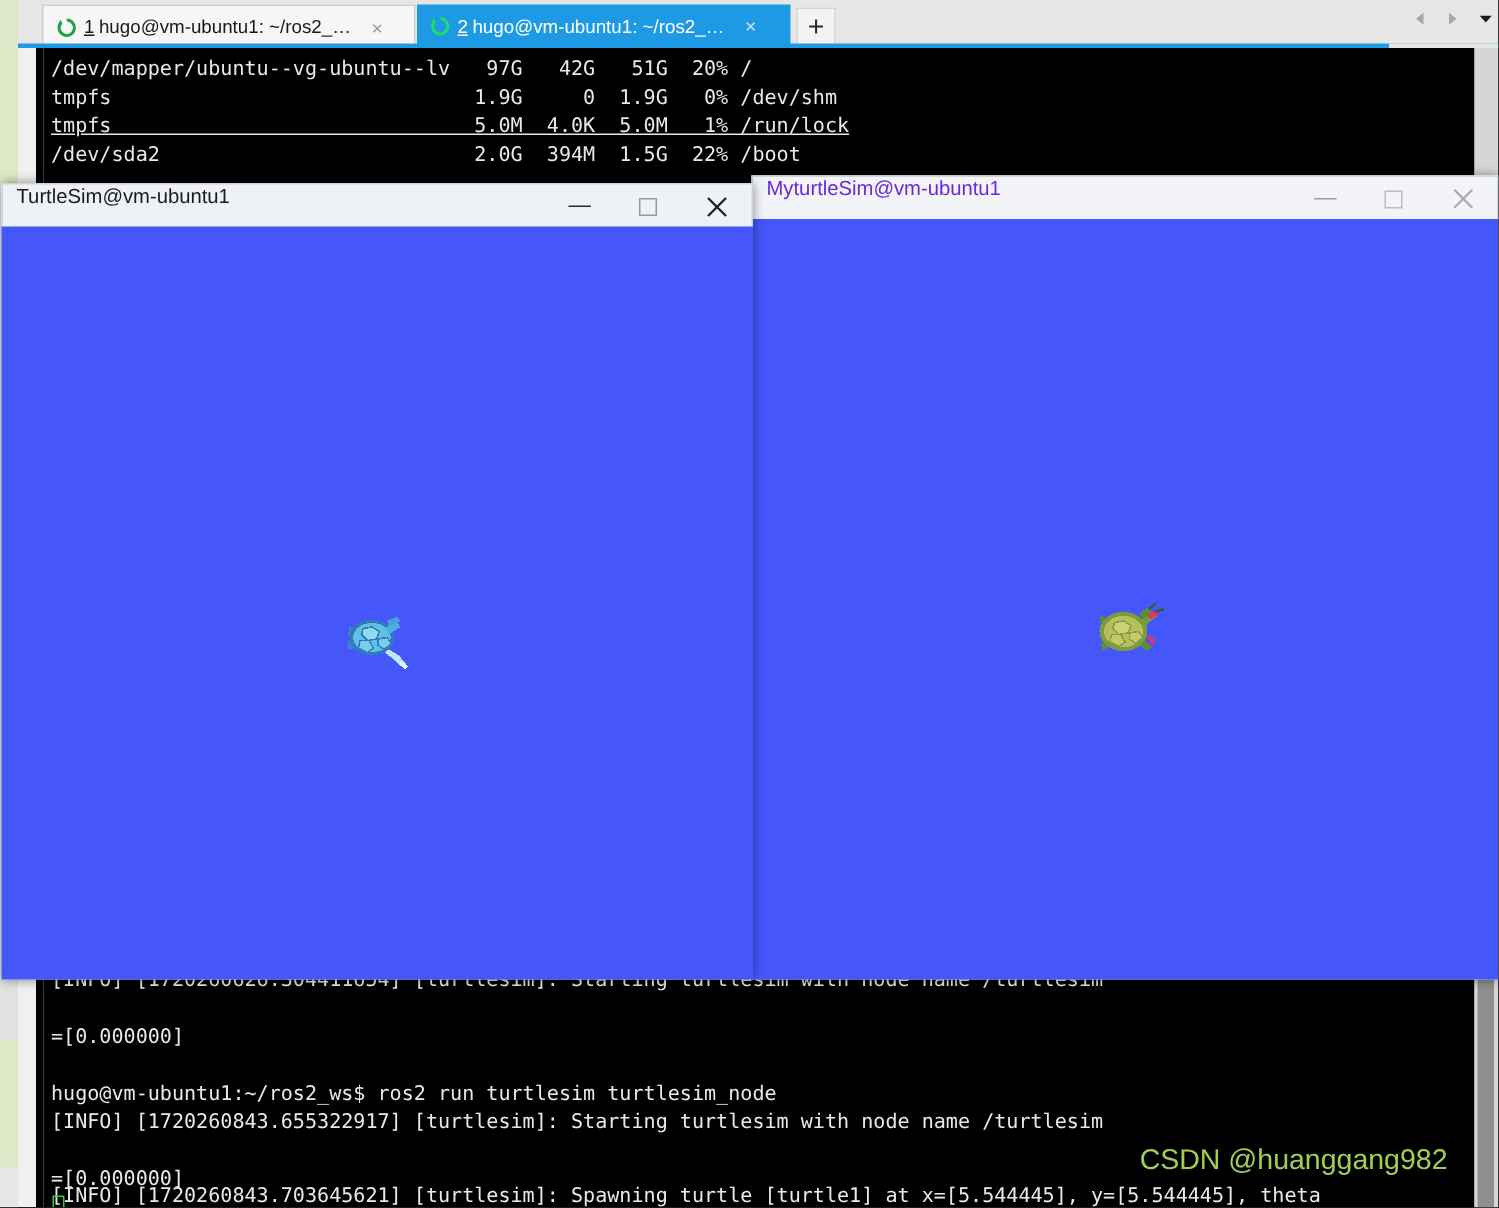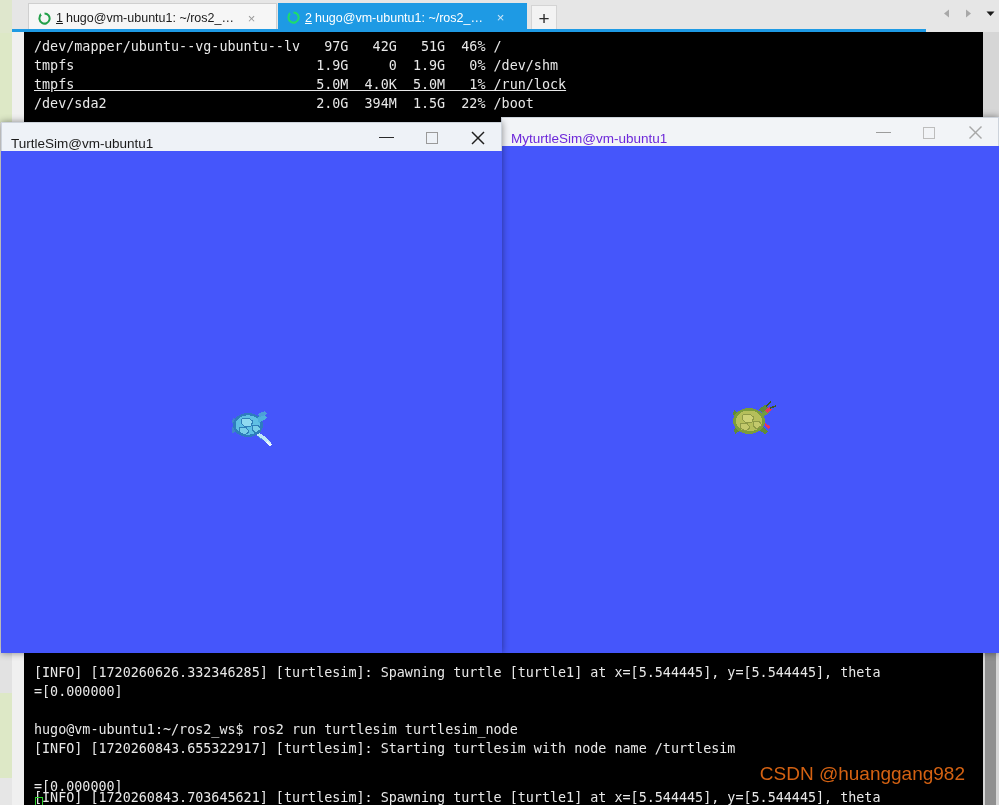--- a/index.html
+++ b/index.html
@@ -117,21 +117,21 @@
     position: absolute;
     width: 8px; height: 14px;
     border: 1.5px solid #2ad42a;
     background: transparent;
   }
   .watermark {
     position: absolute;
     right: 18px; bottom: 20px;
     font-family: "Liberation Sans", sans-serif;
     font-size: 19px;
-    color: #f97316;
+    color: #bef264;
     opacity: .85;
     white-space: nowrap;
   }
   
   .term-scroll {
     position: absolute; right: 0; top: 32px;
     width: 16px; height: 773px;
     background: #d6d6d6;
     z-index: 3;
   }
@@ -144,21 +144,21 @@
   
   .tsim {
     position: absolute;
     z-index: 10;
     background: #f0f3f7;
     box-shadow: 0 0 7px rgba(0,0,0,.45);
   }
   .tsim-title {
     position: relative;
     height: 29px;
-    display: flex; align-items: flex-end;
+    display: flex; align-items: flex-start;
     background: #eef2f7;
     border: 1px solid #cdd3db;
     border-bottom: none;
   }
   .tsim-title .t-text {
     padding-left: 9px;
     font-size: 13.5px;
     color: #1b1b1b;
     white-space: nowrap;
   }
@@ -250,26 +250,26 @@
             </svg>
         </span>
       </div>
     </div>
     <div class="tabbar-underline"></div>
     <div class="tabbar-underline-gap" style="left:914px;width:73px;"></div>
 
     <div class="term-left-pad"></div>
     <div class="term-body">
 
-      <div class="term-line white" style="top:5px;">/dev/mapper/ubuntu--vg-ubuntu--lv   97G   42G   51G  46% /</div>
+      <div class="term-line white" style="top:5px;">/dev/mapper/ubuntu--vg-ubuntu--lv   97G   42G   51G  20% /</div>
       <div class="term-line white" style="top:24px;">tmpfs                              1.9G     0  1.9G   0% /dev/shm</div>
       <div class="term-line white" style="top:43px;text-decoration:underline;">tmpfs                              5.0M  4.0K  5.0M   1% /run/lock</div>
       <div class="term-line white" style="top:62px;">/dev/sda2                          2.0G  394M  1.5G  22% /boot</div>
 
-      <div class="term-line white" style="top:631px;">[INFO] [1720260626.332346285] [turtlesim]: Spawning turtle [turtle1] at x=[5.544445], y=[5.544445], theta</div>
+      <div class="term-line white" style="top:612px;">[INFO] [1720260626.304411654] [turtlesim]: Starting turtlesim with node name /turtlesim</div>
       <div class="term-line white" style="top:650px;">=[0.000000]</div>
       <div class="term-line white" style="top:688px;">hugo@vm-ubuntu1:~/ros2_ws$ ros2 run turtlesim turtlesim_node</div>
       <div class="term-line white" style="top:707px;">[INFO] [1720260843.655322917] [turtlesim]: Starting turtlesim with node name /turtlesim</div>
       <div class="term-line white" style="top:756px;">[INFO] [1720260843.703645621] [turtlesim]: Spawning turtle [turtle1] at x=[5.544445], y=[5.544445], theta</div>
       <div class="term-line white" style="top:745px;">=[0.000000]</div>
 
       <div class="cursor-block" style="left:6px; top:765px;"></div>
 
       <div class="watermark">CSDN @huanggang982</div>
     </div>

